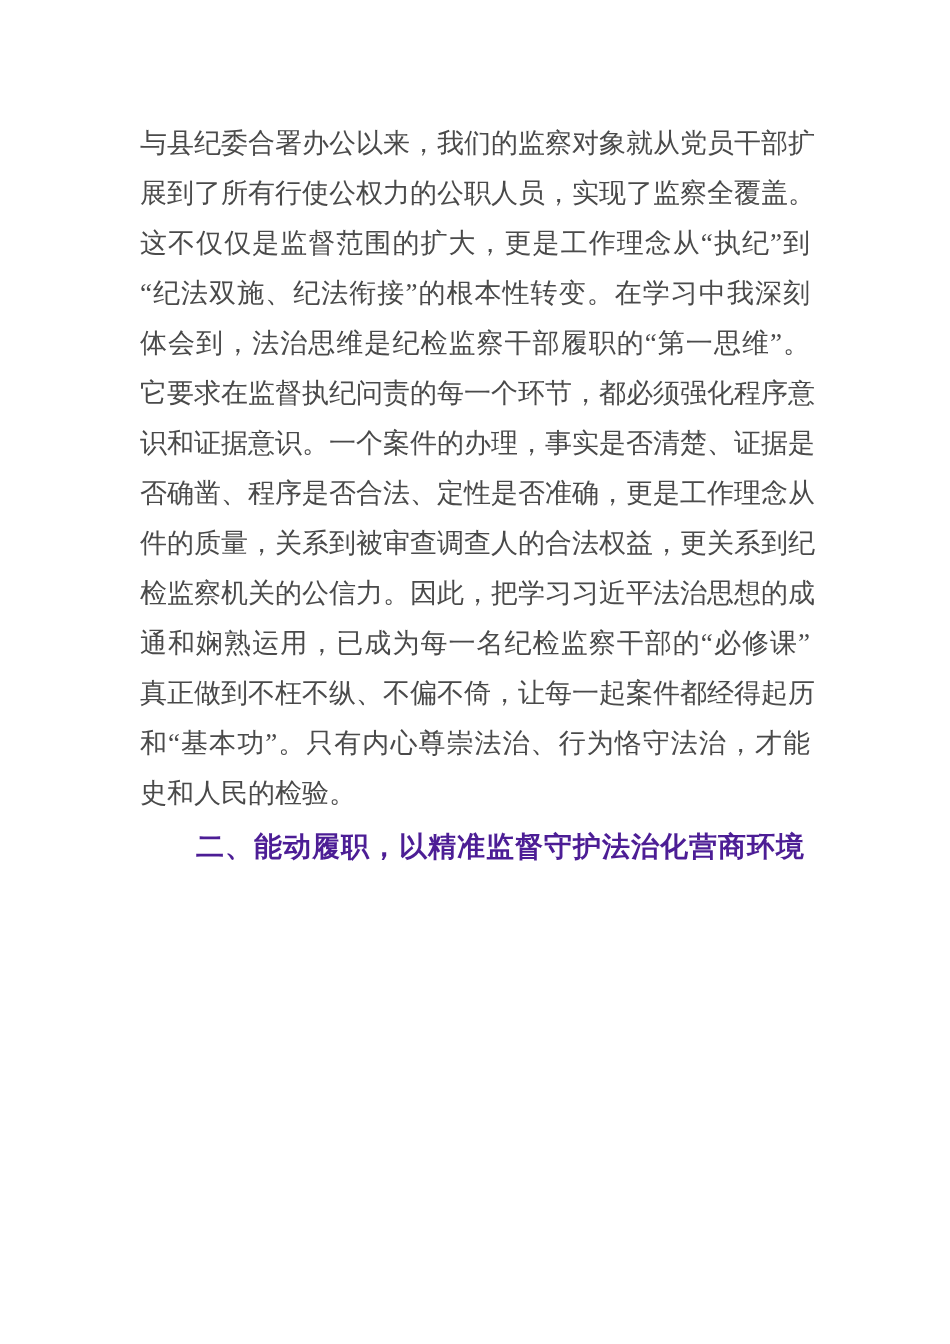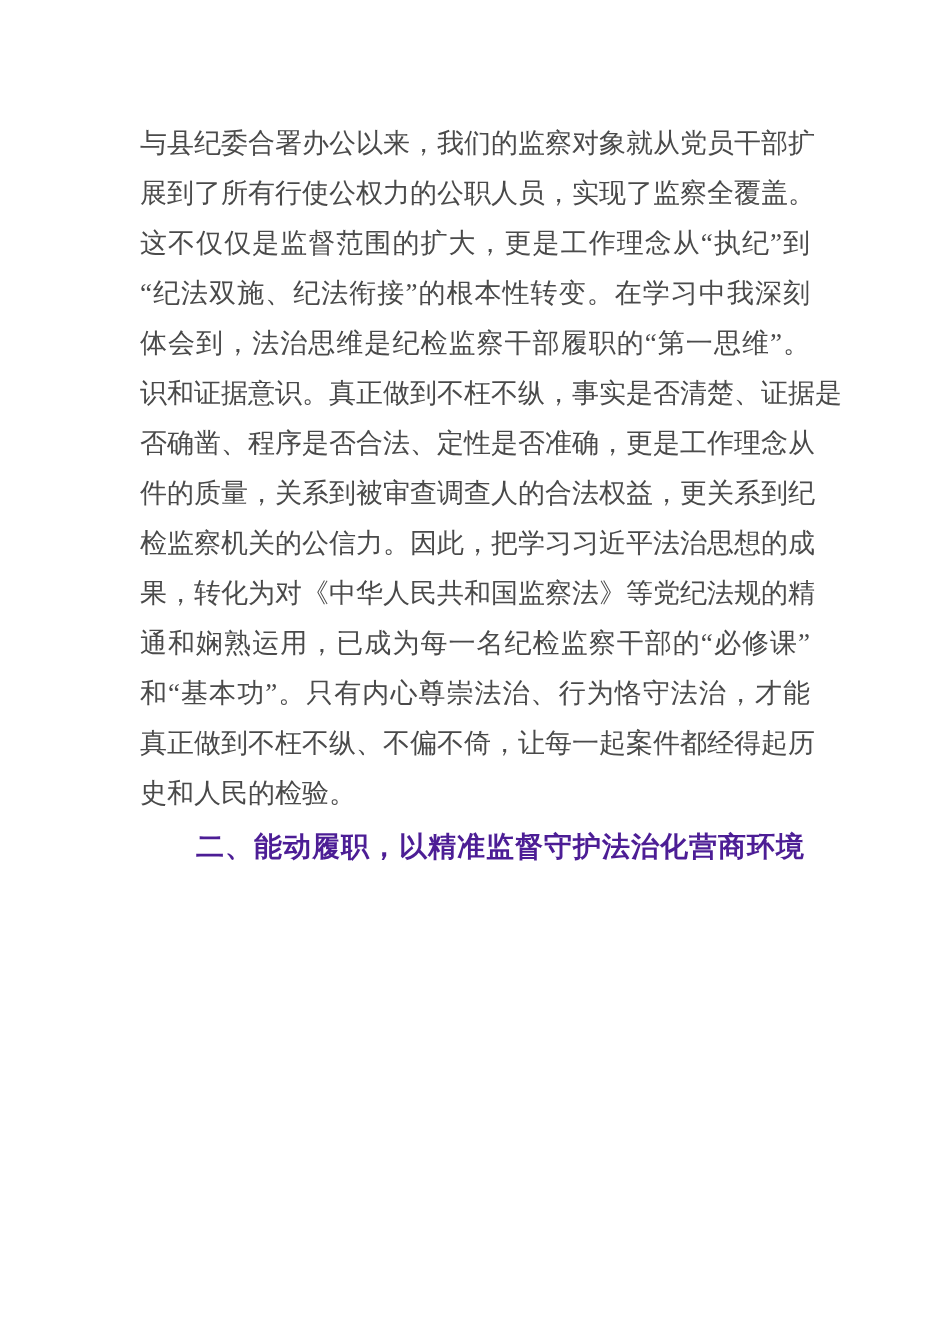--- a/index.html
+++ b/index.html
@@ -49,26 +49,26 @@
 </head>
 <body>
 
 <div class="page">
   <div class="para">
       <div class="line">与县纪委合署办公以来，我们的监察对象就从党员干部扩</div>
       <div class="line">展到了所有行使公权力的公职人员，实现了监察全覆盖。</div>
       <div class="line">这不仅仅是监督范围的扩大，更是工作理念从“执纪”到</div>
       <div class="line">“纪法双施、纪法衔接”的根本性转变。在学习中我深刻</div>
       <div class="line">体会到，法治思维是纪检监察干部履职的“第一思维”。</div>
-      <div class="line">识和证据意识。真正做到不枉不纵，事实是否清楚、证据是</div>
+      <div class="line">它要求在监督执纪问责的每一个环节，都必须强化程序意</div>
+      <div class="line">识和证据意识。一个案件的办理，事实是否清楚、证据是</div>
       <div class="line">否确凿、程序是否合法、定性是否准确，更是工作理念从</div>
       <div class="line">件的质量，关系到被审查调查人的合法权益，更关系到纪</div>
       <div class="line">检监察机关的公信力。因此，把学习习近平法治思想的成</div>
-      <div class="line">果，转化为对《中华人民共和国监察法》等党纪法规的精</div>
       <div class="line">通和娴熟运用，已成为每一名纪检监察干部的“必修课”</div>
+      <div class="line">真正做到不枉不纵、不偏不倚，让每一起案件都经得起历</div>
       <div class="line">和“基本功”。只有内心尊崇法治、行为恪守法治，才能</div>
-      <div class="line">真正做到不枉不纵、不偏不倚，让每一起案件都经得起历</div>
       <div class="line last-left">史和人民的检验。</div>
     </div>
 
   <h2 class="heading">二、能动履职，以精准监督守护法治化营商环境</h2>
 
 </div>
 
 </body></html>

